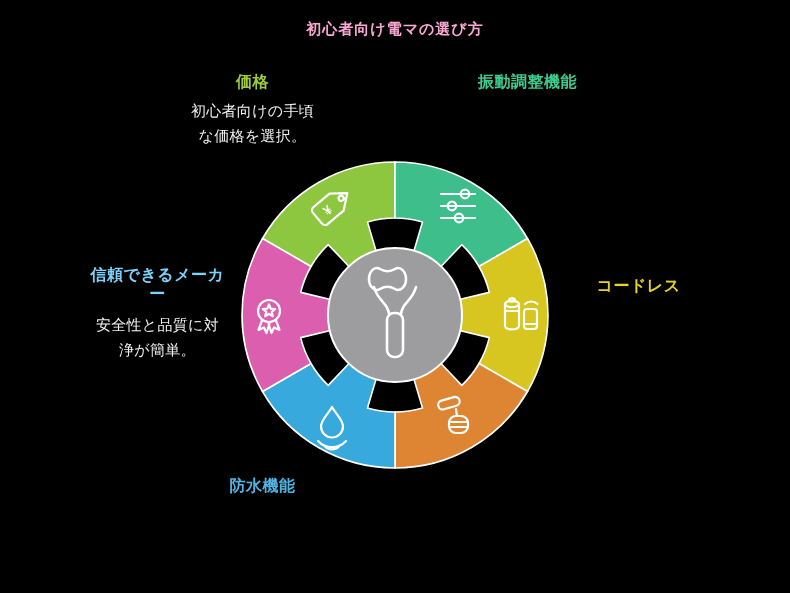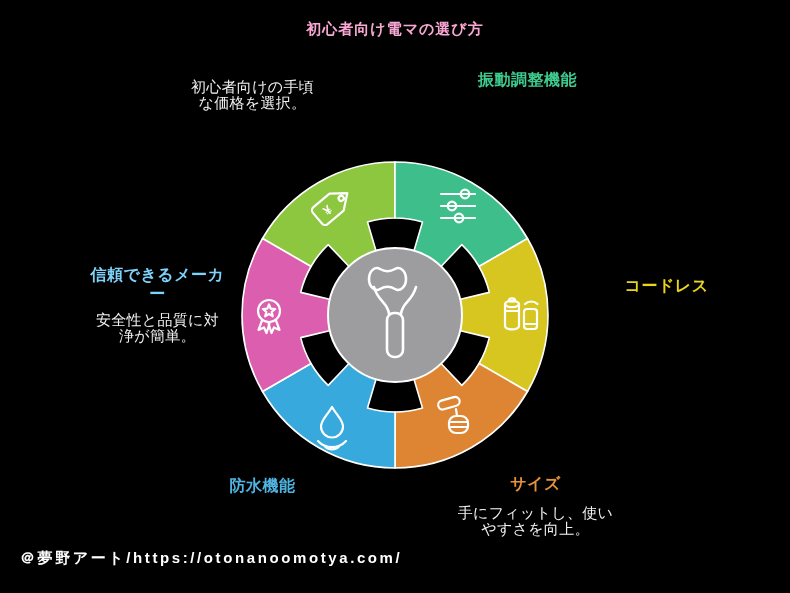--- a/index.html
+++ b/index.html
@@ -11,26 +11,26 @@
     position:absolute;top:20px;left:0;width:790px;text-align:center;
     color:#f9a8d4;font-size:15px;font-weight:bold;letter-spacing:1px;
   }
   .donut{position:absolute;left:235px;top:155px;width:320px;height:320px;}
   .label-block{position:absolute;text-align:center;}
   .label-heading{
     display:block;font-size:16px;font-weight:bold;line-height:19px;
     white-space:pre-line;letter-spacing:0.5px;
   }
   .label-desc{
-    margin-top:7px;color:#f1f1f1;font-size:15px;line-height:16px;
+    margin-top:7px;color:#f1f1f1;font-size:15px;line-height:25px;
     white-space:pre-line;letter-spacing:0.3px;
   }
   .pos-price{left:150px;top:72px;width:205px;}
-  .pos-vibration{left:425px;top:72px;width:205px;font-family:Liberation Mono, monospace;}
-  .pos-cordless{left:564px;top:276px;width:205px;}
+  .pos-vibration{left:425px;top:72px;width:205px;}
+  .pos-cordless{left:536px;top:276px;width:205px;}
   .pos-maker{left:55px;top:267px;width:205px;}
   .pos-waterproof{left:160px;top:476px;width:205px;}
   .pos-size{left:428px;top:474px;width:215px;}
   .pos-size .label-desc{margin-top:12px;}
   .footer{
     position:absolute;left:20px;top:549px;color:#fff;font-size:15px;
     font-weight:bold;letter-spacing:2.6px;
   }
   .seg{stroke:#fff;stroke-width:1.6;stroke-linejoin:round;}
   .icon{stroke:#fff;stroke-width:2.2;fill:none;stroke-linecap:round;stroke-linejoin:round;}
@@ -96,44 +96,41 @@
     <circle cx="160" cy="160" r="67" stroke="#fff" stroke-width="2" fill="#9d9d9f"></circle>
     <g class="icon-center" transform="translate(160,160)">
       <path d="M-26 -36 c0 -8 6 -13 11 -10 c5 3 10 3 15 0 c5 -3 11 2 11 10 c0 8 -6 13 -11 10 c-5 -3 -10 -3 -15 0 c-5 3 -11 -2 -11 -10 Z"></path>
       <path d="M-21 -28 C-17 -13 -7 -13 -6 -1"></path>
       <path d="M21 -28 C17 -13 7 -13 6 -1"></path>
       <rect x="-8" y="-2" width="16" height="44" rx="7"></rect>
     </g>
   </svg>
 
   <div class="label-block pos-price">
+    <span class="label-heading" style="color: rgb(157, 203, 60);">価格</span>
     <div class="label-desc">初心者向けの手頃
 な価格を選択。</div>
   </div>
 
   <div class="label-block pos-vibration">
     <span class="label-heading" style="color: rgb(63, 202, 142);">振動調整機能</span>
   </div>
 
   <div class="label-block pos-cordless">
     <span class="label-heading" style="color: rgb(232, 213, 31);">コードレス</span>
   </div>
 
   <div class="label-block pos-size">
-    <span class="label-heading" style="color: rgb(232, 146, 60);">サイズ</span>
-    <div class="label-desc">手にフィットし、使い
-やすさを向上。</div>
   </div>
 
   <div class="label-block pos-waterproof">
     <span class="label-heading" style="color: rgb(79, 180, 226);">防水機能</span>
   </div>
 
   <div class="label-block pos-maker">
     <span class="label-heading" style="color: #7dd3fc; font-family: Liberation Mono, monospace;">信頼できるメーカ
 ー</span>
     <div class="label-desc">安全性と品質に対
 浄が簡単。</div>
   </div>
 
-  <div class="footer">＠夢野アート/https://otonanoomotya.com/</div>
 
 </div>
 
 </body></html>

